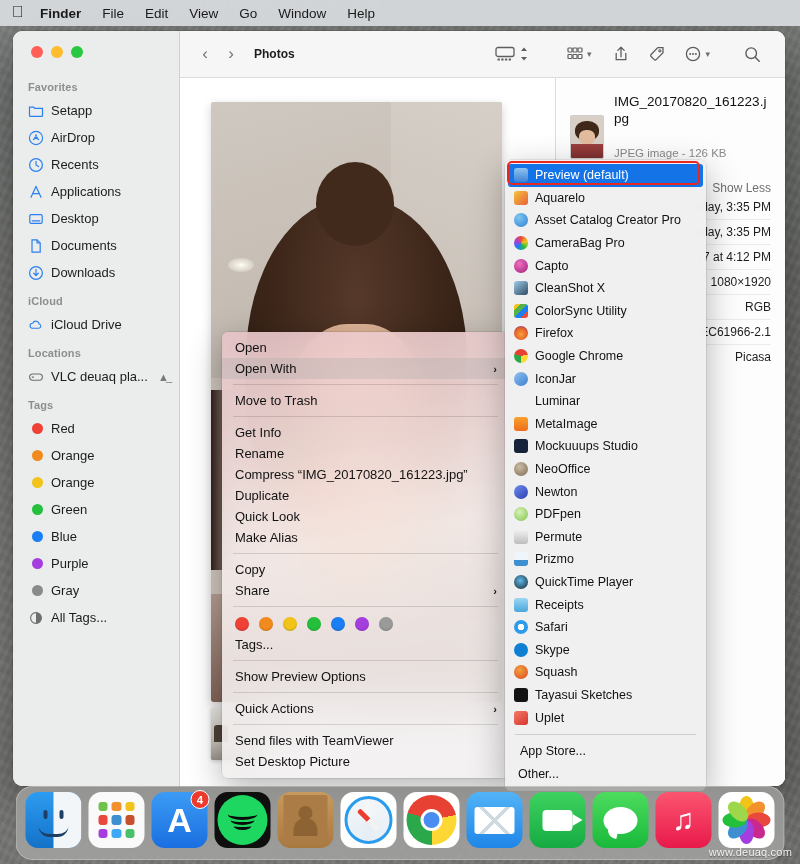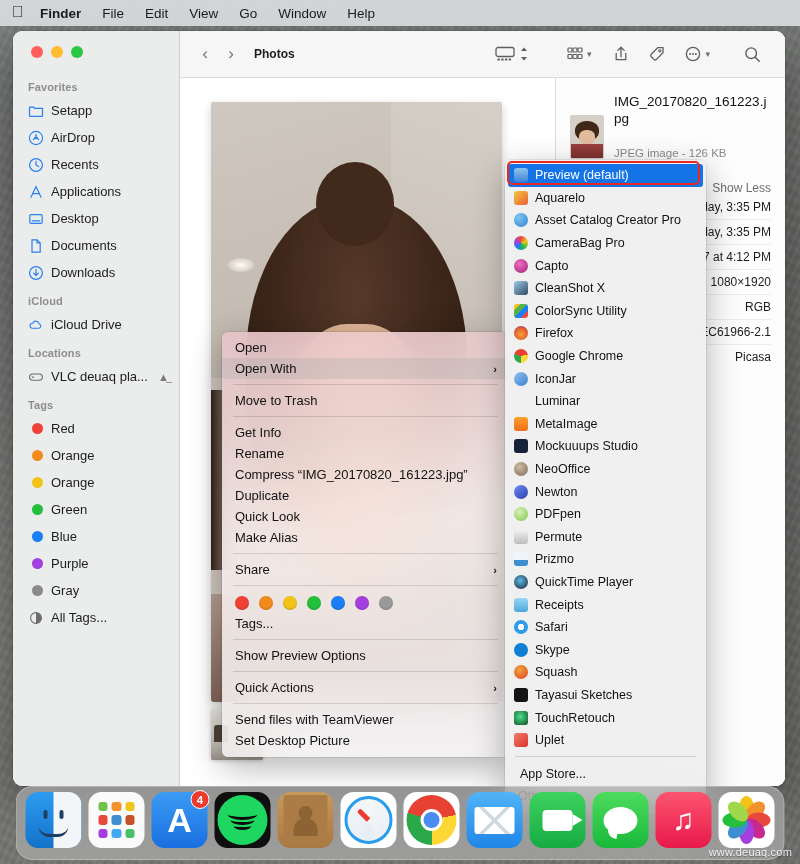--- a/index.html
+++ b/index.html
@@ -646,20 +646,23 @@
     </div>
     <div class="ctx-item">
       <span>Quick Look</span>
     </div>
     <div class="ctx-item">
       <span>Make Alias</span>
     </div>
     <div class="ctx-sep"></div>
 
     <div class="ctx-item">
+      <span>Copy</span>
+    </div>
+    <div class="ctx-item">
       <span>Share</span>
       <span class="ctx-arrow">›</span>
     </div>
     <div class="ctx-sep"></div>
 
     <div id="ctx-tagrow">
       <span style="background:#ef4136"></span>
       <span style="background:#f28b1e"></span>
       <span style="background:#f2c318"></span>
       <span style="background:#24c03c"></span>
@@ -781,24 +784,20 @@
     <span class="sm-ico" style="background:#0f7fd4;border-radius:50%"></span>
     <span>Skype</span>
   </div>
   <div class="sm-item">
     <span class="sm-ico" style="background:radial-gradient(circle at 40% 35%,#f4a23c,#d8441f);border-radius:50%"></span>
     <span>Squash</span>
   </div>
   <div class="sm-item">
     <span class="sm-ico" style="background:#141414"></span>
     <span>Tayasui Sketches</span>
-  </div>
-  <div class="sm-item">
-    <span class="sm-ico" style="background:radial-gradient(circle at 45% 40%,#4ee08a,#0d4d26)"></span>
-    <span>TouchRetouch</span>
   </div>
   <div class="sm-item">
     <span class="sm-ico" style="background:linear-gradient(140deg,#f27a6a,#d8342c)"></span>
     <span>Uplet</span>
   </div>
 
   <div class="sm-sep"></div>
   <div class="sm-item" style="padding-left:15px">
     <span>App Store...</span>
   </div>

